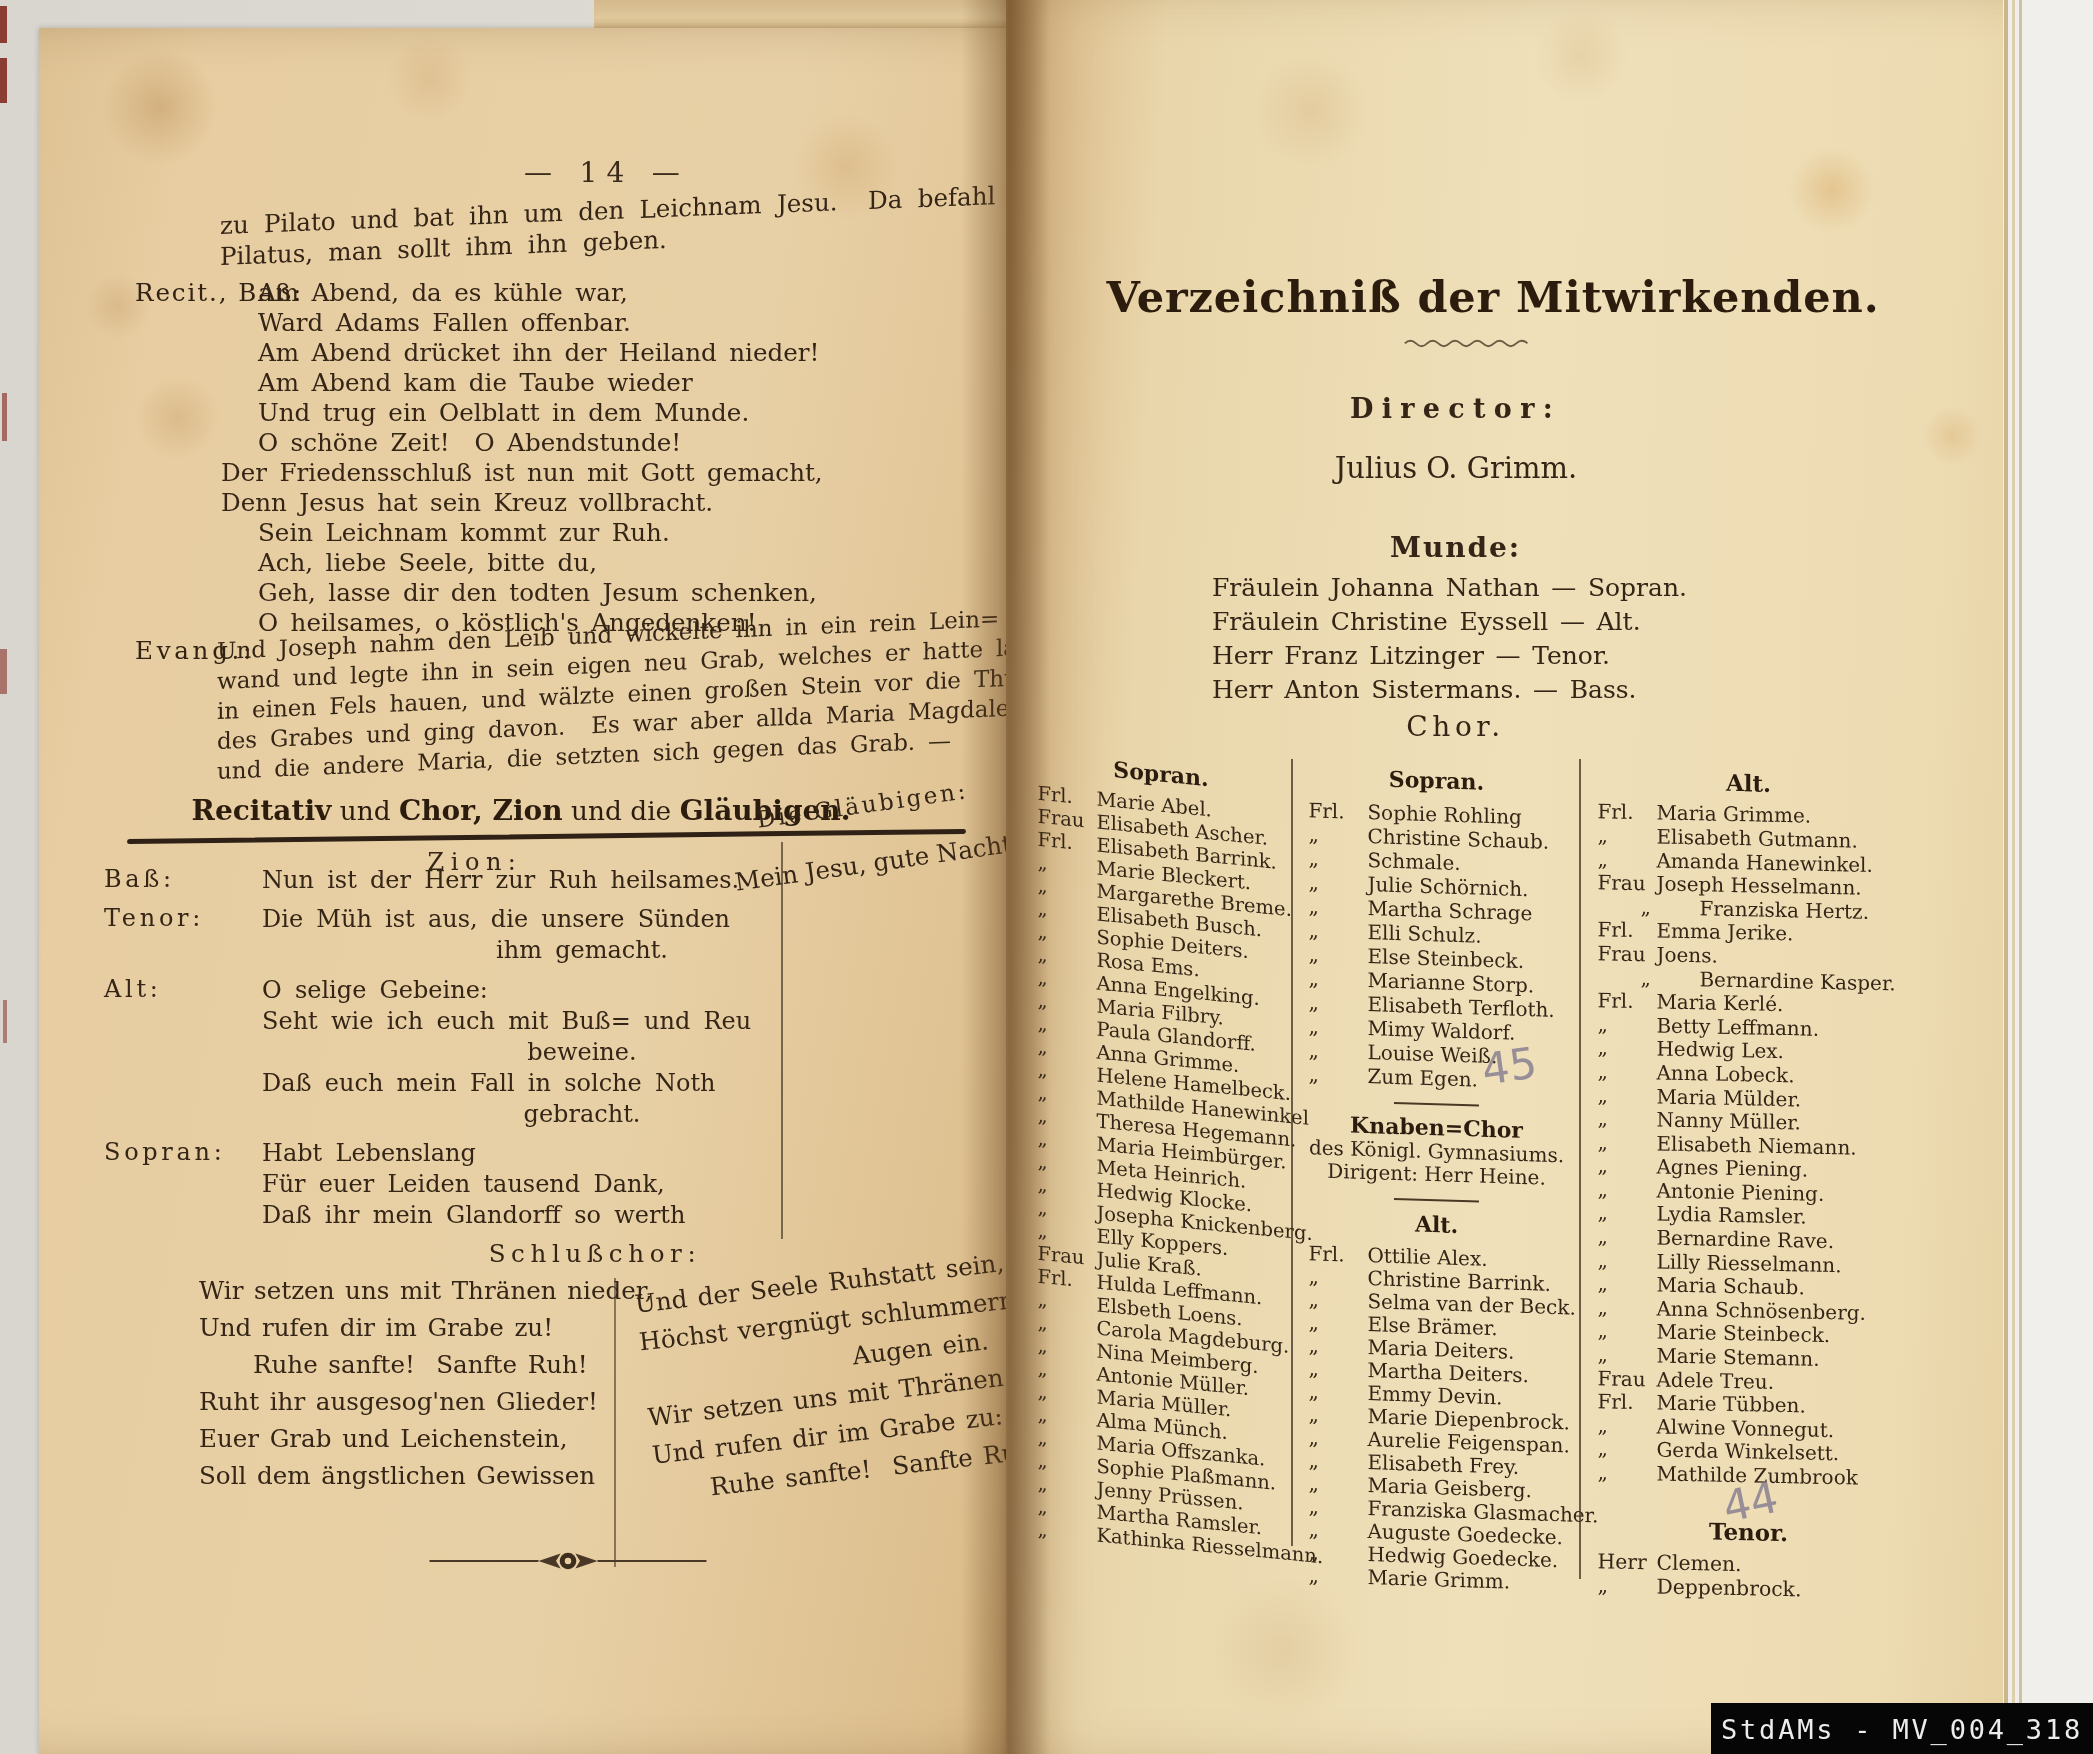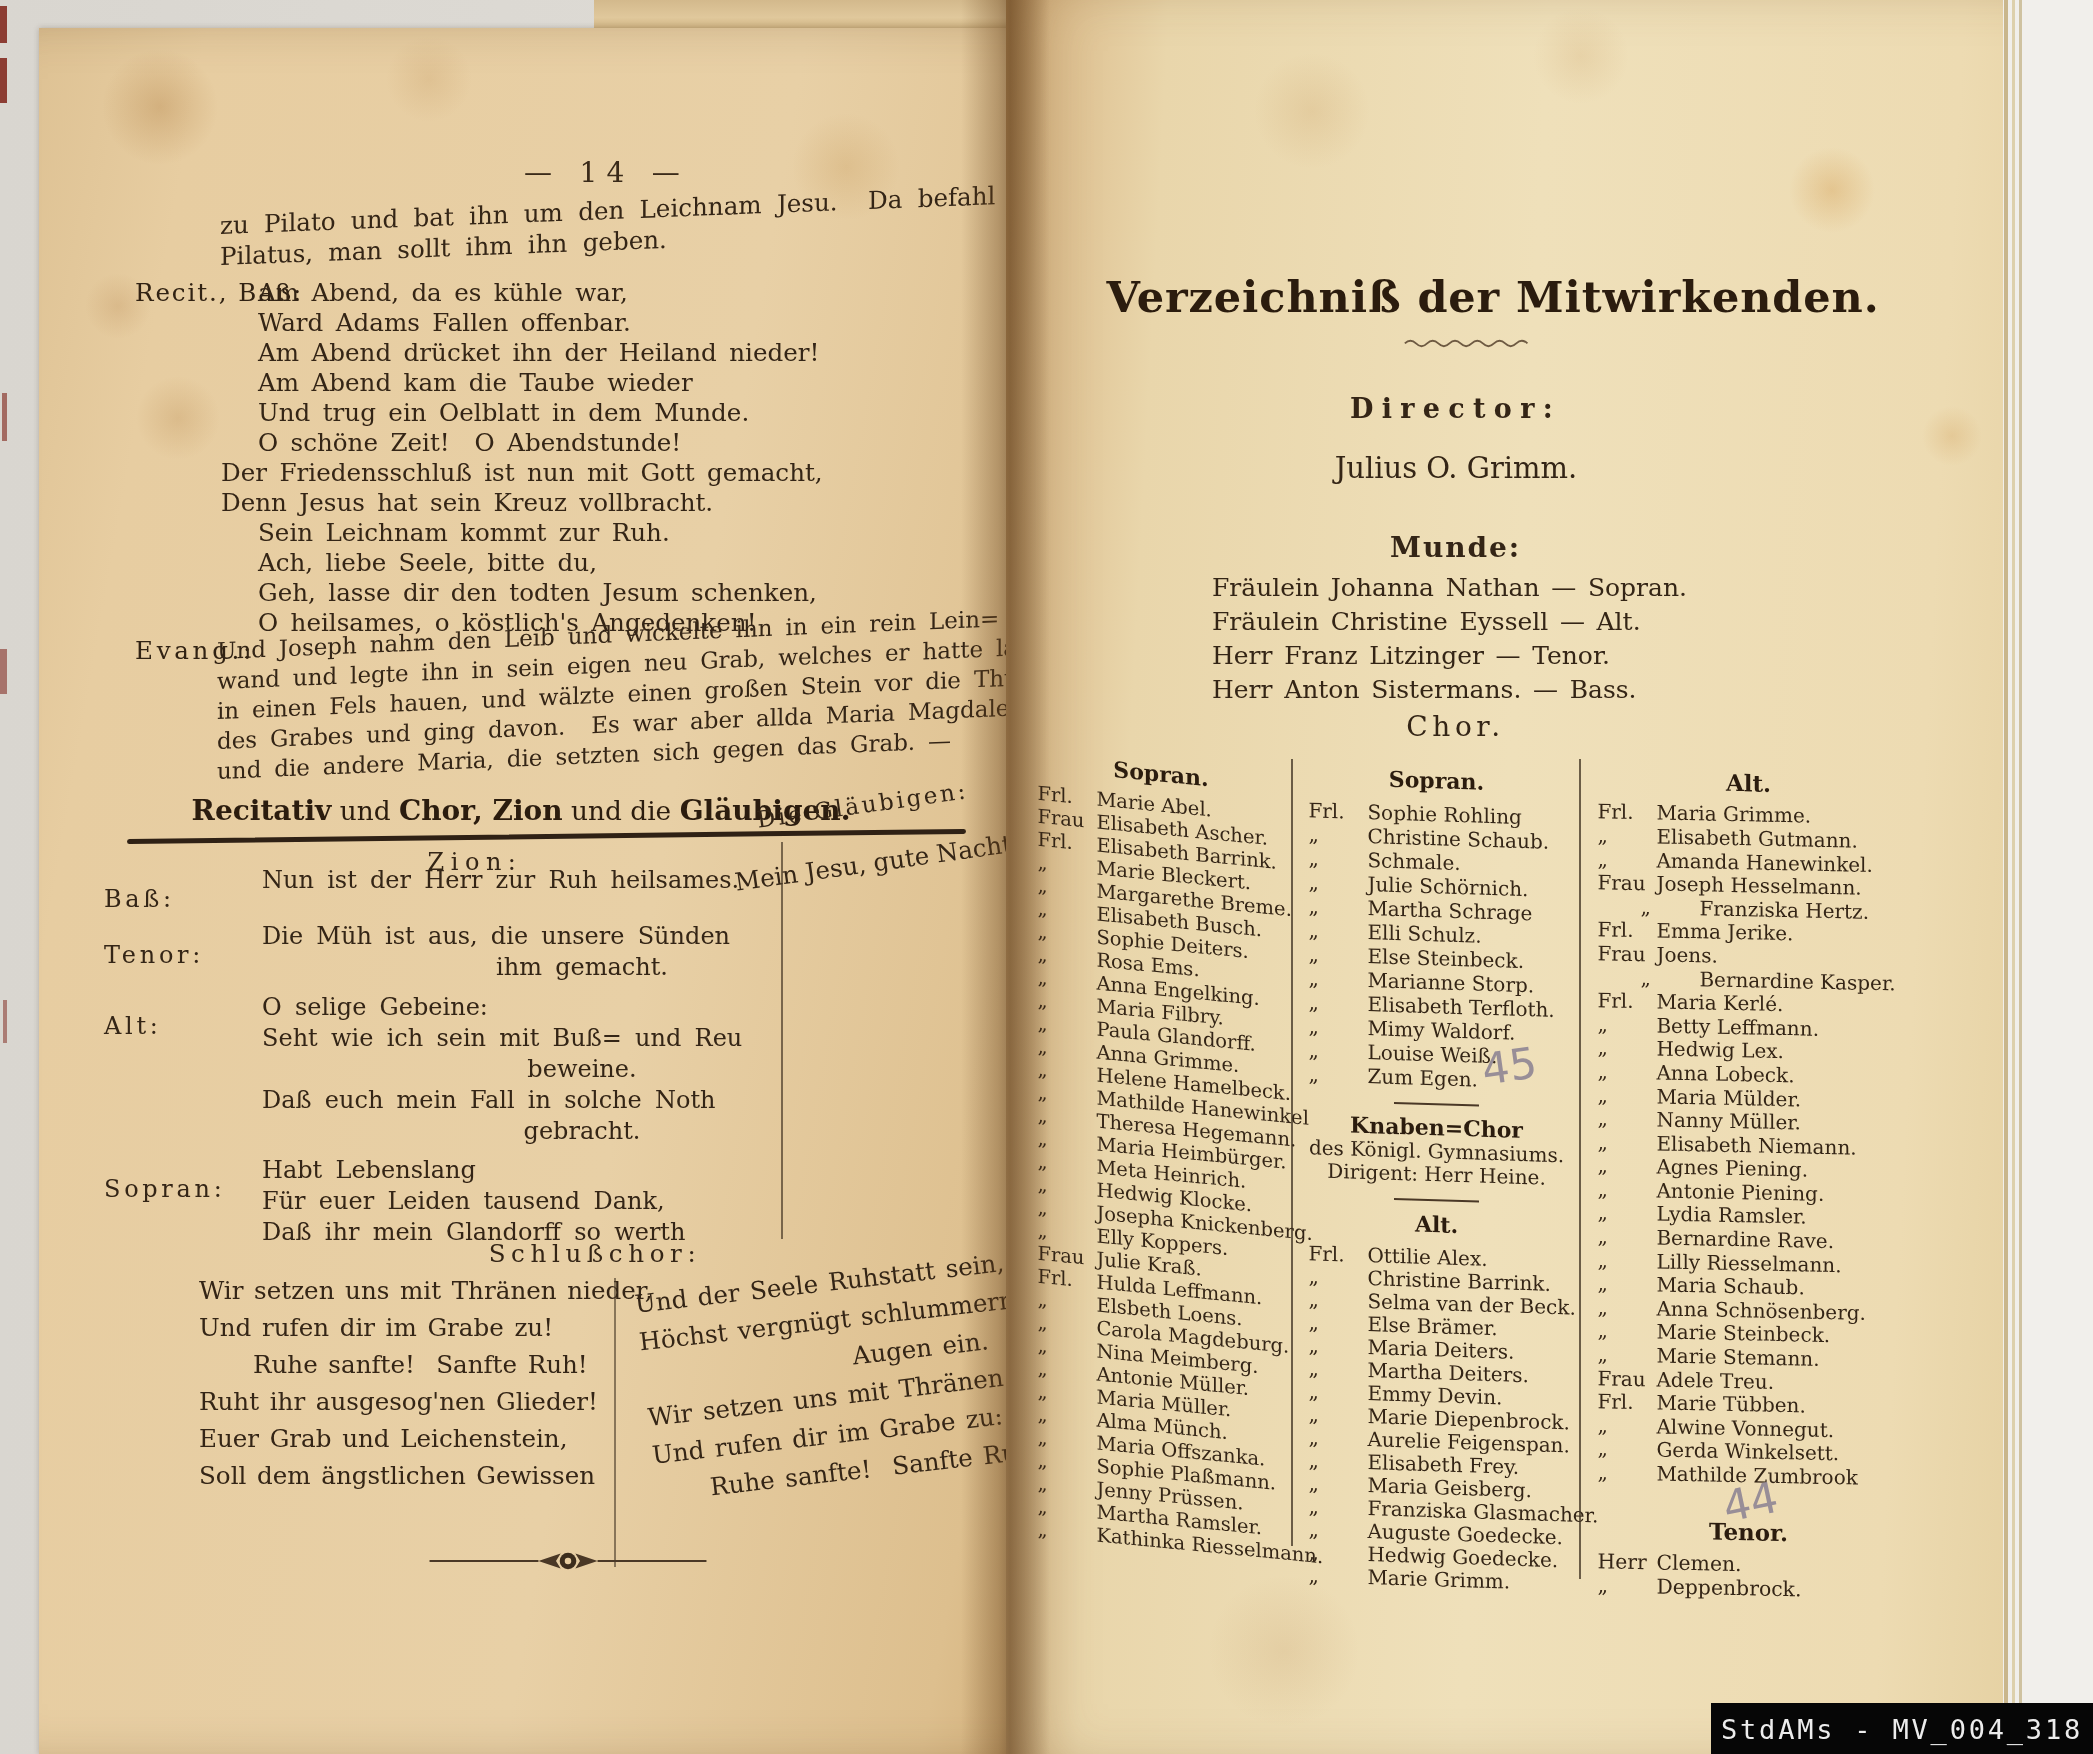--- a/index.html
+++ b/index.html
@@ -63,21 +63,21 @@
     transform:skewY(-2.4deg);transform-origin:left top;}
   .section-title{left:37px;top:766px;width:890px;text-align:center;font-size:26.4px;color:#2b1c0e;}
   .section-title .b{font-size:28px;}
   .title-rule{left:88px;top:806px;width:839px;height:4.6px;background:#2f2115;transform:rotate(-.7deg);border-radius:2.8px;}
   .zion-h{left:241px;top:820px;width:390px;text-align:center;font-size:24px;letter-spacing:6.5px;}
   .glb-h{left:716px;top:779px;font-size:23px;letter-spacing:2.8px;transform:rotate(-8deg);transform-origin:left top;}
   .glb-line{left:694px;top:840px;font-size:24.6px;transform:rotate(-8deg);transform-origin:left top;white-space:pre;}
   .dlg-divider{left:742px;top:814px;width:1.9px;height:397px;background:#4a3a28;opacity:.7;}
   .dialogue{left:65px;top:837px;width:686px;font-size:24px;}
   .dlg-row{display:flex;margin-bottom:8.3px;}
-  .dlg-speaker{width:158px;flex:none;letter-spacing:3.7px;margin-top:20px;}
+  .dlg-speaker{width:158px;flex:none;letter-spacing:3.7px;}
   .dlg-lines{width:519px;line-height:31px;word-spacing:5.6px;}
   .al-center{text-align:center;padding-left:121px;}
   .al-indent{padding-left:54px;}
   .schluss-h{left:352px;top:1211px;width:408px;text-align:center;font-size:24.6px;letter-spacing:5.6px;}
   .schluss-left{left:160px;top:1244px;font-size:24.6px;line-height:37px;word-spacing:2.8px;}
   .schluss-divider{left:575px;top:1250px;width:1.9px;height:289px;background:#4a3a28;opacity:.6;}
   .schluss-right{left:594px;top:1258px;width:399px;font-size:24.6px;line-height:38px;word-spacing:2.8px;
     transform:rotate(-6.5deg);transform-origin:left top;}
   .schluss-right .al-center{padding-left:158px;}
   .ornament{left:390px;top:1521px;}
@@ -187,21 +187,21 @@
           <span class="dlg-speaker">Tenor:</span>
           <div class="dlg-lines">
             <div class="tline">Die Müh ist aus, die unsere Sünden</div>
             <div class="tline al-center">ihm gemacht.</div>
           </div>
         </div>
         <div class="dlg-row">
           <span class="dlg-speaker">Alt:</span>
           <div class="dlg-lines">
             <div class="tline">O selige Gebeine:</div>
-            <div class="tline">Seht wie ich sein mit Buß= und Reu</div>
+            <div class="tline">Seht wie ich euch mit Buß= und Reu</div>
             <div class="tline al-center">beweine.</div>
             <div class="tline">Daß euch mein Fall in solche Noth</div>
             <div class="tline al-center">gebracht.</div>
           </div>
         </div>
         <div class="dlg-row">
           <span class="dlg-speaker">Sopran:</span>
           <div class="dlg-lines">
             <div class="tline">Habt Lebenslang</div>
             <div class="tline">Für euer Leiden tausend Dank,</div>

